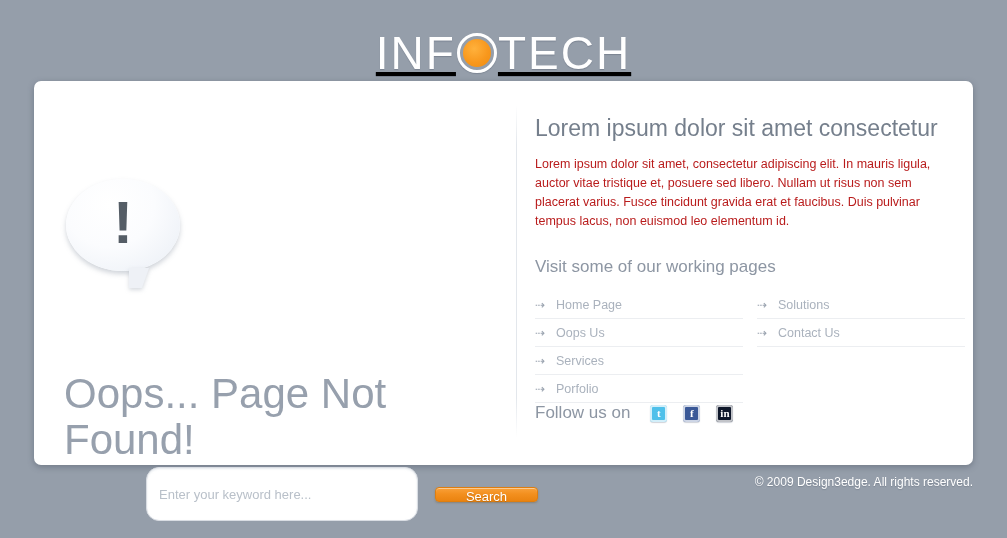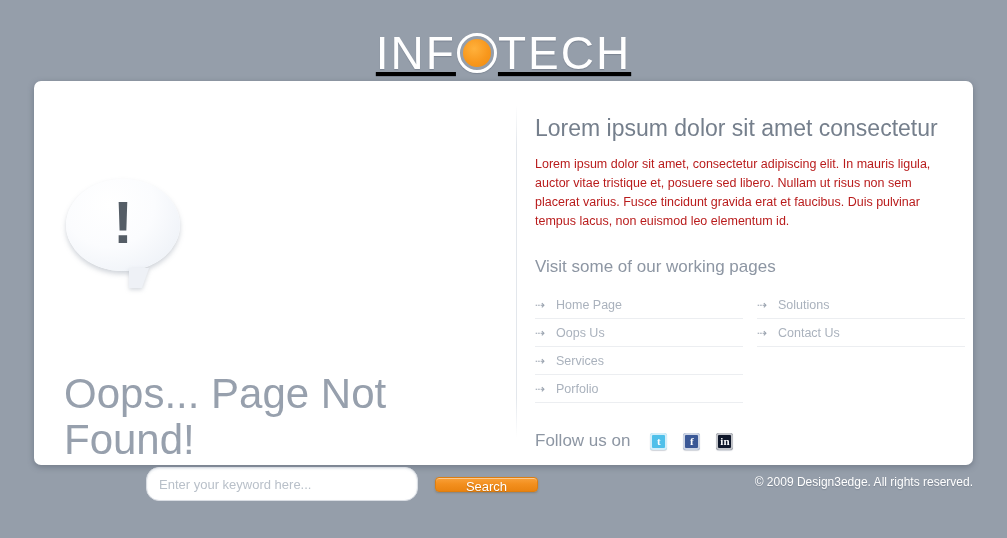--- a/index.html
+++ b/index.html
@@ -138,21 +138,21 @@
   .search-row {
     position: absolute;
     left: 112px;
     top: 386px;
     display: flex;
     align-items: center;
   }
   .search-input {
     width: 246px;
     height: 24px;
-    padding: 4px 12px;
+    padding: 14px 12px;
     border: 1px solid #d9dde3;
     border-radius: 13px;
     background: #ffffff;
     font-family: "Liberation Sans", sans-serif;
     font-size: 13px;
     color: #8e97a3;
     outline: none;
     box-shadow: inset 0 1px 2px rgba(210,216,224,0.55);
   }
   .search-input::placeholder { color: #b9c0c9; }
@@ -225,21 +225,20 @@
   .link-arrow {
     color: #9aa3af;
     font-size: 12px;
     margin-right: 9px;
     display: inline-block;
     width: 12px;
   }
   .follow-row {
     display: flex;
     align-items: center;
-    margin-top: 28px;
   }
   .follow-label {
     font-size: 17px;
     color: #8d96a3;
     margin-right: 20px;
   }
   .soc {
     width: 17px;
     height: 17px;
     border-radius: 3px;

